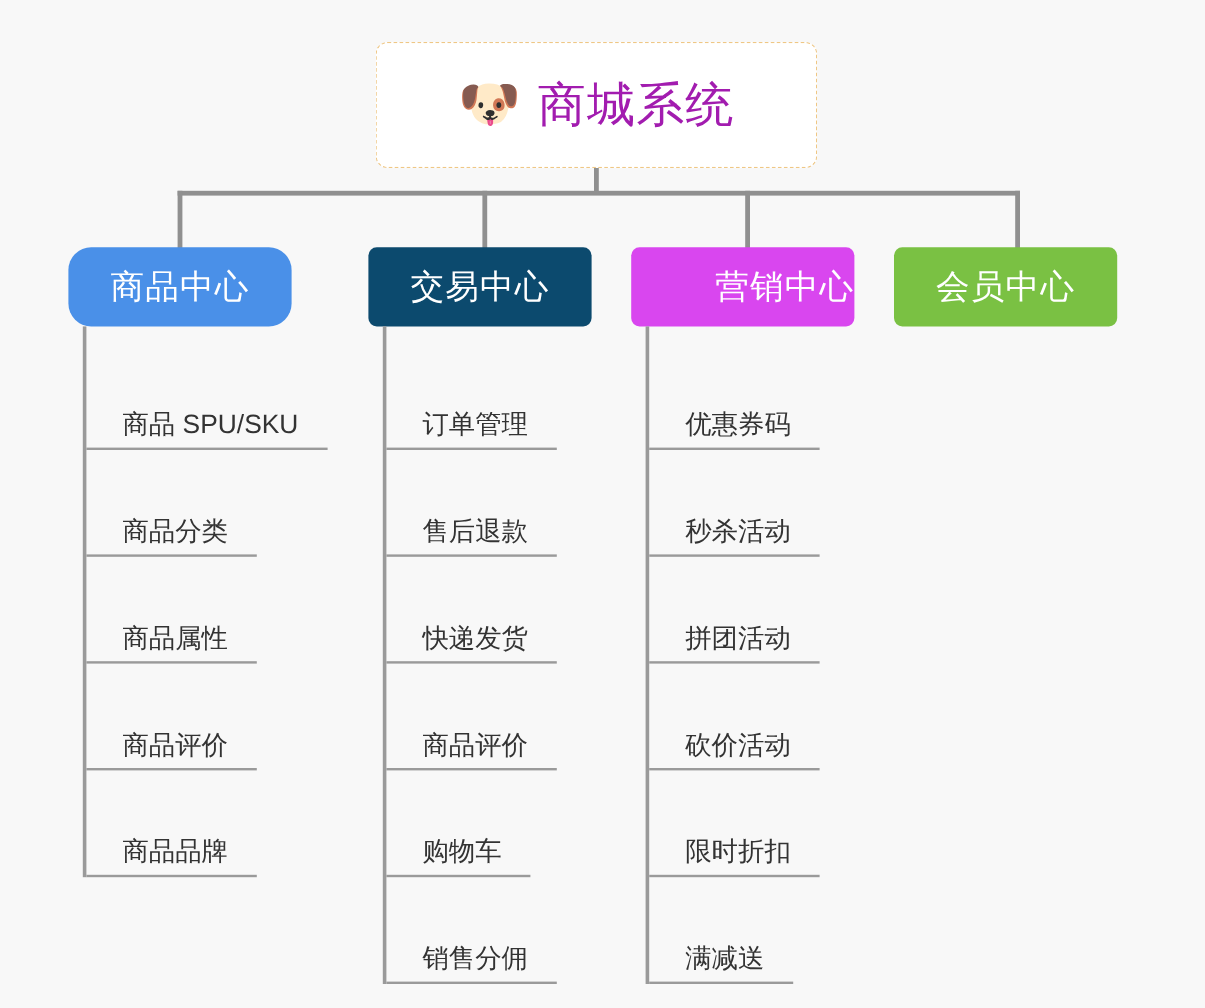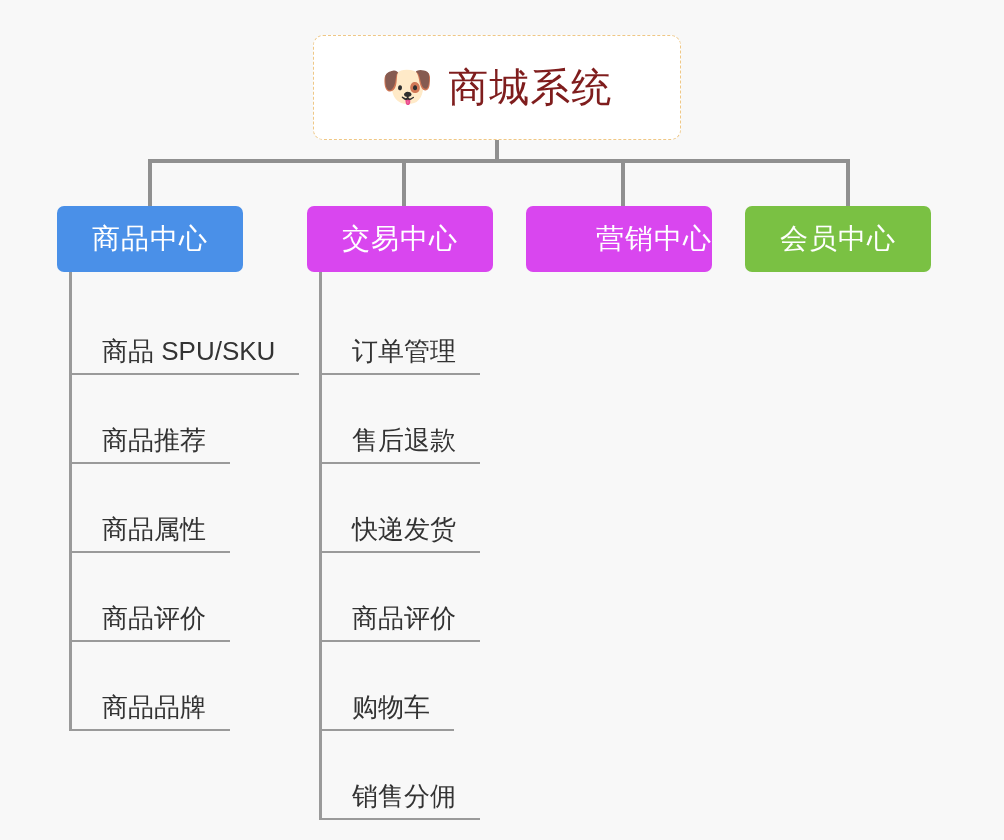--- a/index.html
+++ b/index.html
@@ -36,21 +36,21 @@
     gap: 14px;
   }
   .root-emoji {
     font-size: 42px;
     line-height: 1;
     display: block;
     margin-top: -2px;
   }
   .root-title {
     font-size: 40px;
-    color: #7f1d1d;
+    color: #a21caf;
     letter-spacing: 1px;
     white-space: nowrap;
   }
 
   
   .conn {
     position: absolute;
     background: #909090;
   }
   .conn-stem {
@@ -103,21 +103,21 @@
   .leaf-item {
     position: relative;
     height: 89px;
     box-sizing: border-box;
     display: flex;
     align-items: flex-end;
     padding-left: 30px;
   }
   .leaf-label {
     display: inline-block;
-    font-size: 26px;
+    font-size: 22px;
     color: #333333;
     white-space: nowrap;
     border-bottom: 2px solid #9a9a9a;
     padding: 0 24px 6px 0;
     margin-left: -30px;
     padding-left: 30px;
     line-height: 1.25;
   }
 </style>
 </head>
@@ -135,43 +135,43 @@
 
   <div id="drops">
       <div class="conn conn-drop" style="left: 148px;"></div>
       <div class="conn conn-drop" style="left: 402px;"></div>
       <div class="conn conn-drop" style="left: 621px;"></div>
       <div class="conn conn-drop" style="left: 846px;"></div>
     </div>
 
   <div id="columns">
       <div class="column" style="left: 57px;">
-        <div class="cat-box" style="background: rgb(74, 144, 232);">
+        <div class="cat-box" style="background: rgb(74, 144, 232); border-radius: 19px;">
           <span class="cat-label">商品中心</span>
         </div>
         <div class="leaf-list">
           <div class="leaf-item">
             <span class="leaf-label">商品 SPU/SKU</span>
           </div>
           <div class="leaf-item">
-            <span class="leaf-label">商品推荐</span>
+            <span class="leaf-label">商品分类</span>
           </div>
           <div class="leaf-item">
             <span class="leaf-label">商品属性</span>
           </div>
           <div class="leaf-item">
             <span class="leaf-label">商品评价</span>
           </div>
           <div class="leaf-item">
             <span class="leaf-label">商品品牌</span>
           </div>
         </div>
       </div>
       <div class="column" style="left: 307px;">
-        <div class="cat-box" style="background: #d946ef;">
+        <div class="cat-box" style="background: #0c4a6e;">
           <span class="cat-label">交易中心</span>
         </div>
         <div class="leaf-list">
           <div class="leaf-item">
             <span class="leaf-label">订单管理</span>
           </div>
           <div class="leaf-item">
             <span class="leaf-label">售后退款</span>
           </div>
           <div class="leaf-item">
@@ -185,20 +185,40 @@
           </div>
           <div class="leaf-item">
             <span class="leaf-label">销售分佣</span>
           </div>
         </div>
       </div>
       <div class="column" style="left: 526px;">
         <div class="cat-box" style="background: #d946ef; justify-content: flex-end;">
           <span class="cat-label">营销中心</span>
         </div>
+        <div class="leaf-list">
+          <div class="leaf-item">
+            <span class="leaf-label">优惠券码</span>
+          </div>
+          <div class="leaf-item">
+            <span class="leaf-label">秒杀活动</span>
+          </div>
+          <div class="leaf-item">
+            <span class="leaf-label">拼团活动</span>
+          </div>
+          <div class="leaf-item">
+            <span class="leaf-label">砍价活动</span>
+          </div>
+          <div class="leaf-item">
+            <span class="leaf-label">限时折扣</span>
+          </div>
+          <div class="leaf-item">
+            <span class="leaf-label">满减送</span>
+          </div>
+        </div>
       </div>
       <div class="column" style="left: 745px;">
         <div class="cat-box" style="background: rgb(122, 193, 67);">
           <span class="cat-label">会员中心</span>
         </div>
       </div>
     </div>
 
 </div>
 

